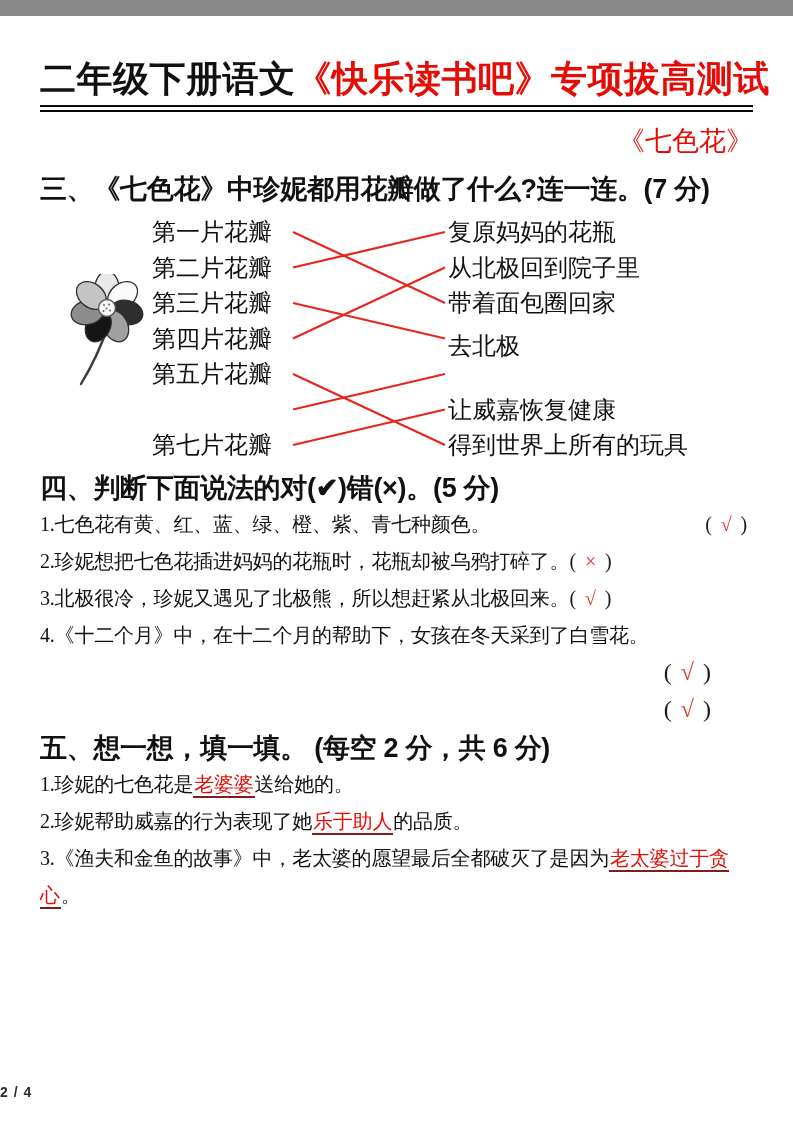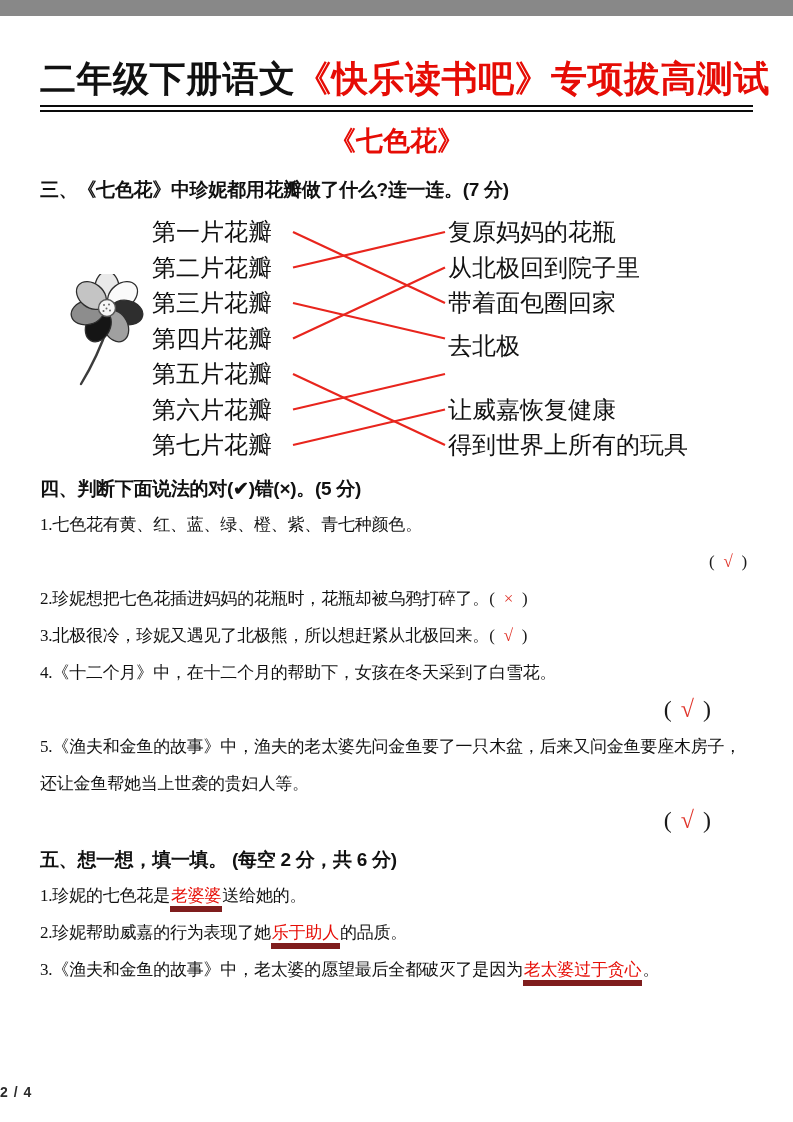--- a/index.html
+++ b/index.html
@@ -25,62 +25,61 @@
   }
   .title .red { color:#e60c05; }
   .title-rule {
     margin-top:5px;
     height:3px;
     border-top:2px solid #0a0a0a;
     border-bottom:2px solid #0a0a0a;
   }
   .subtitle {
     margin-top:11px;
-    text-align:center;
+    text-align:right;
     font-size:27px;
-    font-weight:bold;
+    font-weight:normal;
     color:#e60c05;
   }
   
   .sec-heading {
     font-family:"Liberation Sans", sans-serif;
     font-weight:bold;
-    font-size:19px;
+    font-size:27px;
     line-height:35px;
     margin-top:13px;
     letter-spacing:-0.3px;
   }
   
   .match-area { position:relative; height:252px; margin-top:7px; }
   .match-item {
     position:absolute;
     font-size:24px;
     line-height:34px;
     white-space:nowrap;
   }
   .match-item.left  { left:112px;text-align:right; }
   .match-item.right { left:408px; }
   .match-svg { position:absolute; left:0; top:0; width:713px; height:252px; }
   .flower { position:absolute; left:28px; top:60px; width:78px; height:116px; }
   
   .q {
-    font-size:17px;
+    font-size:20px;
     line-height:37px;
     letter-spacing:-0.2px;
-    flex-direction:column;
   }
   .q.flex { display:flex; }
   .q .push { margin-left:auto; }
   .ans { white-space:nowrap; color:#1a1a1a; }
   .ans .mark { color:#e0362c; padding:0 9px; }
   .ans-line { text-align:right; padding-right:42px; font-size:24px; line-height:37px; }
   .q1-pad { padding-right:6px; }
   .blank {
     color:#e60c05;
-    border-bottom:6px solid #7f1d1d;
+    border-bottom:2px solid #7f1d1d;
     padding:0 1px 1px 1px;
   }
   
   .footer {
     position:absolute;
     left:0; right:0; bottom:38px;
     font-family:"Liberation Sans", sans-serif;
     font-size:14px;
     font-weight:bold;
     color:#2b2b2b;
@@ -128,21 +127,20 @@
           <circle cx="35.5" cy="37" r="1"></circle>
         <circle cx="42" cy="36.5" r="1"></circle>
       </g>
     </svg>
 
     <div class="match-item left" style="top:1px">第一片花瓣</div>
     <div class="match-item left" style="top:36.5px">第二片花瓣</div>
     <div class="match-item left" style="top:72px">第三片花瓣</div>
     <div class="match-item left" style="top:107.5px">第四片花瓣</div>
     <div class="match-item left" style="top:143px">第五片花瓣</div>
-    <div class="match-item left" style="top:178.5px">第六片花瓣</div>
     <div class="match-item right" style="top:1px">复原妈妈的花瓶</div>
 
     <div class="match-item left" style="top:214px">第七片花瓣</div>
     <div class="match-item right" style="top:36.5px">从北极回到院子里</div>
     <div class="match-item right" style="top:72px">带着面包圈回家</div>
     <div class="match-item right" style="top:115px">去北极</div>
     <div class="match-item right" style="top:178.5px">让威嘉恢复健康</div>
     <div class="match-item right" style="top:214px">得到世界上所有的玩具</div>
   </div>
 
@@ -161,23 +159,20 @@
     <span>3.北极很冷，珍妮又遇见了北极熊，所以想赶紧从北极回来。</span><span class="ans"><span>(</span><span class="mark">√</span><span>)</span></span>
   </div>
 
   <div class="q">
     <span>4.《十二个月》中，在十二个月的帮助下，女孩在冬天采到了白雪花。</span>
   </div>
   <div class="ans-line">
     <span class="ans"><span>(</span><span class="mark">√</span><span>)</span></span>
   </div>
 
-  <div class="q">
-    <span>5.《渔夫和金鱼的故事》中，渔夫的老太婆先问金鱼要了一只木盆，后来又问金鱼要座木房子，还让金鱼帮她当上世袭的贵妇人等。</span>
-  </div>
   <div class="ans-line">
     <span class="ans"><span>(</span><span class="mark">√</span><span>)</span></span>
   </div>
 
   <div class="sec-heading" style="margin-top:3px">五、想一想，填一填。 (每空 2 分，共 6 分)</div>
 
   <div class="q">
     <span>1.珍妮的七色花是</span><span class="blank">老婆婆</span><span>送给她的。</span>
   </div>
   <div class="q">

